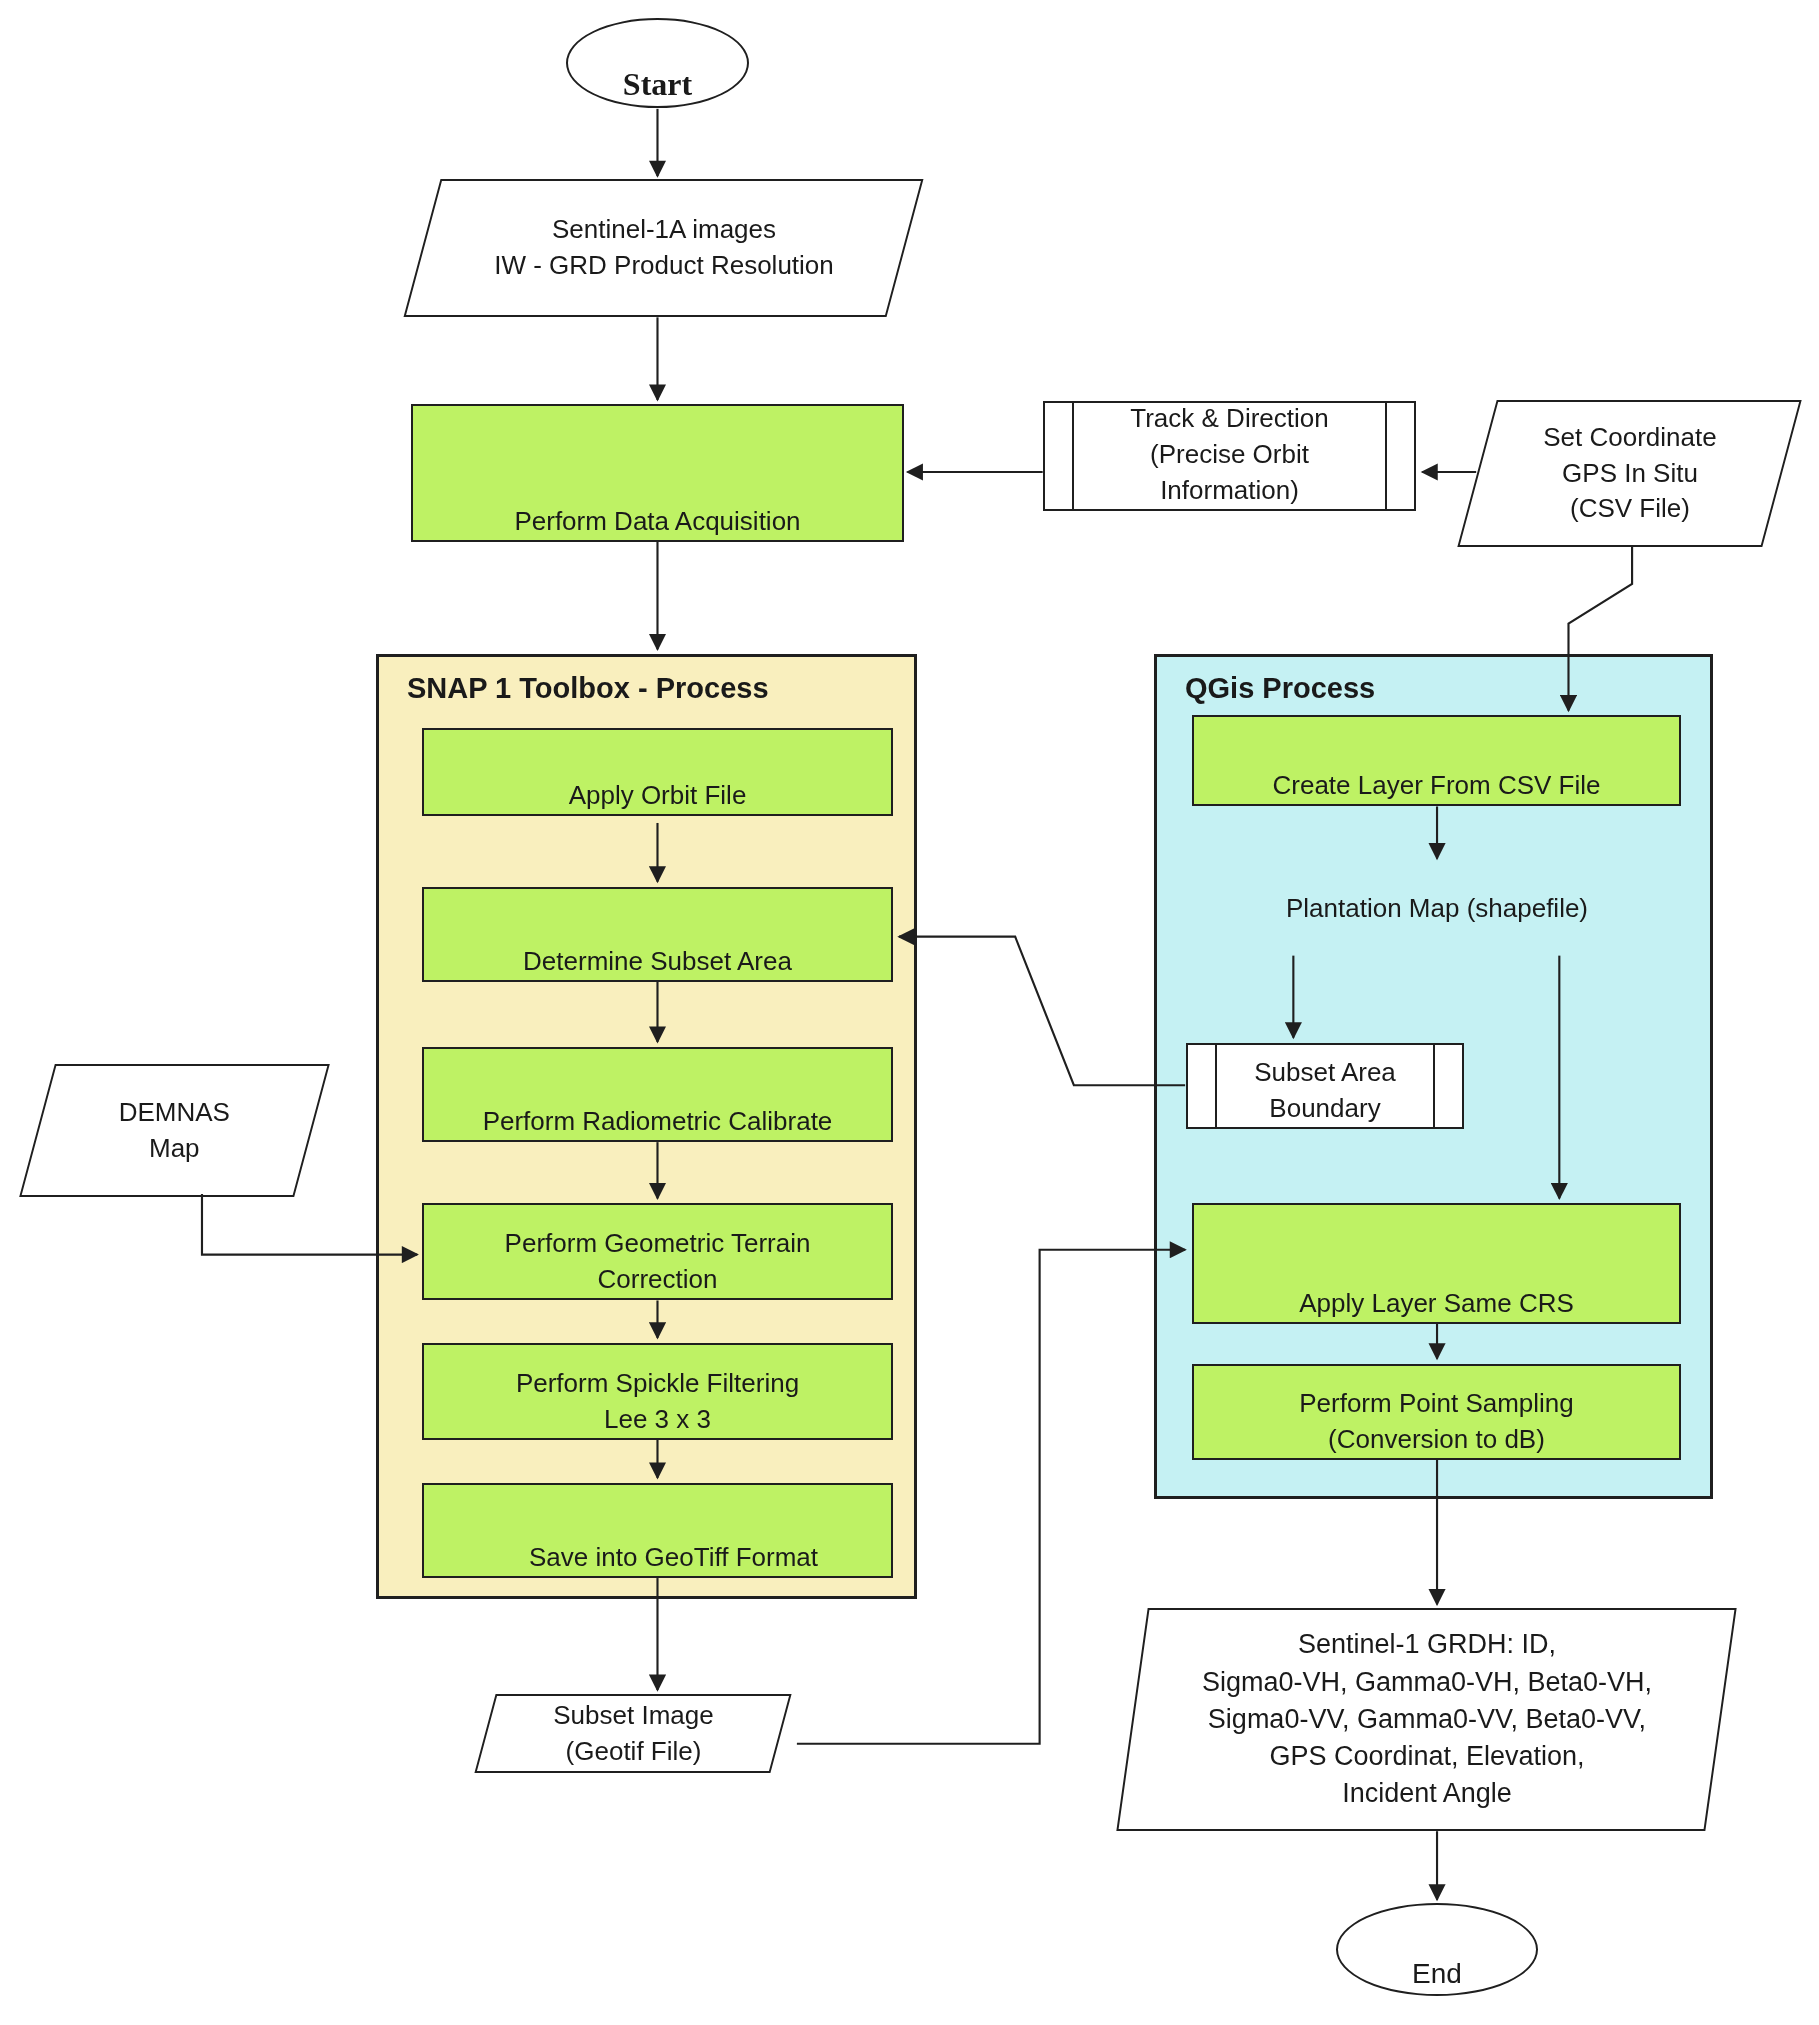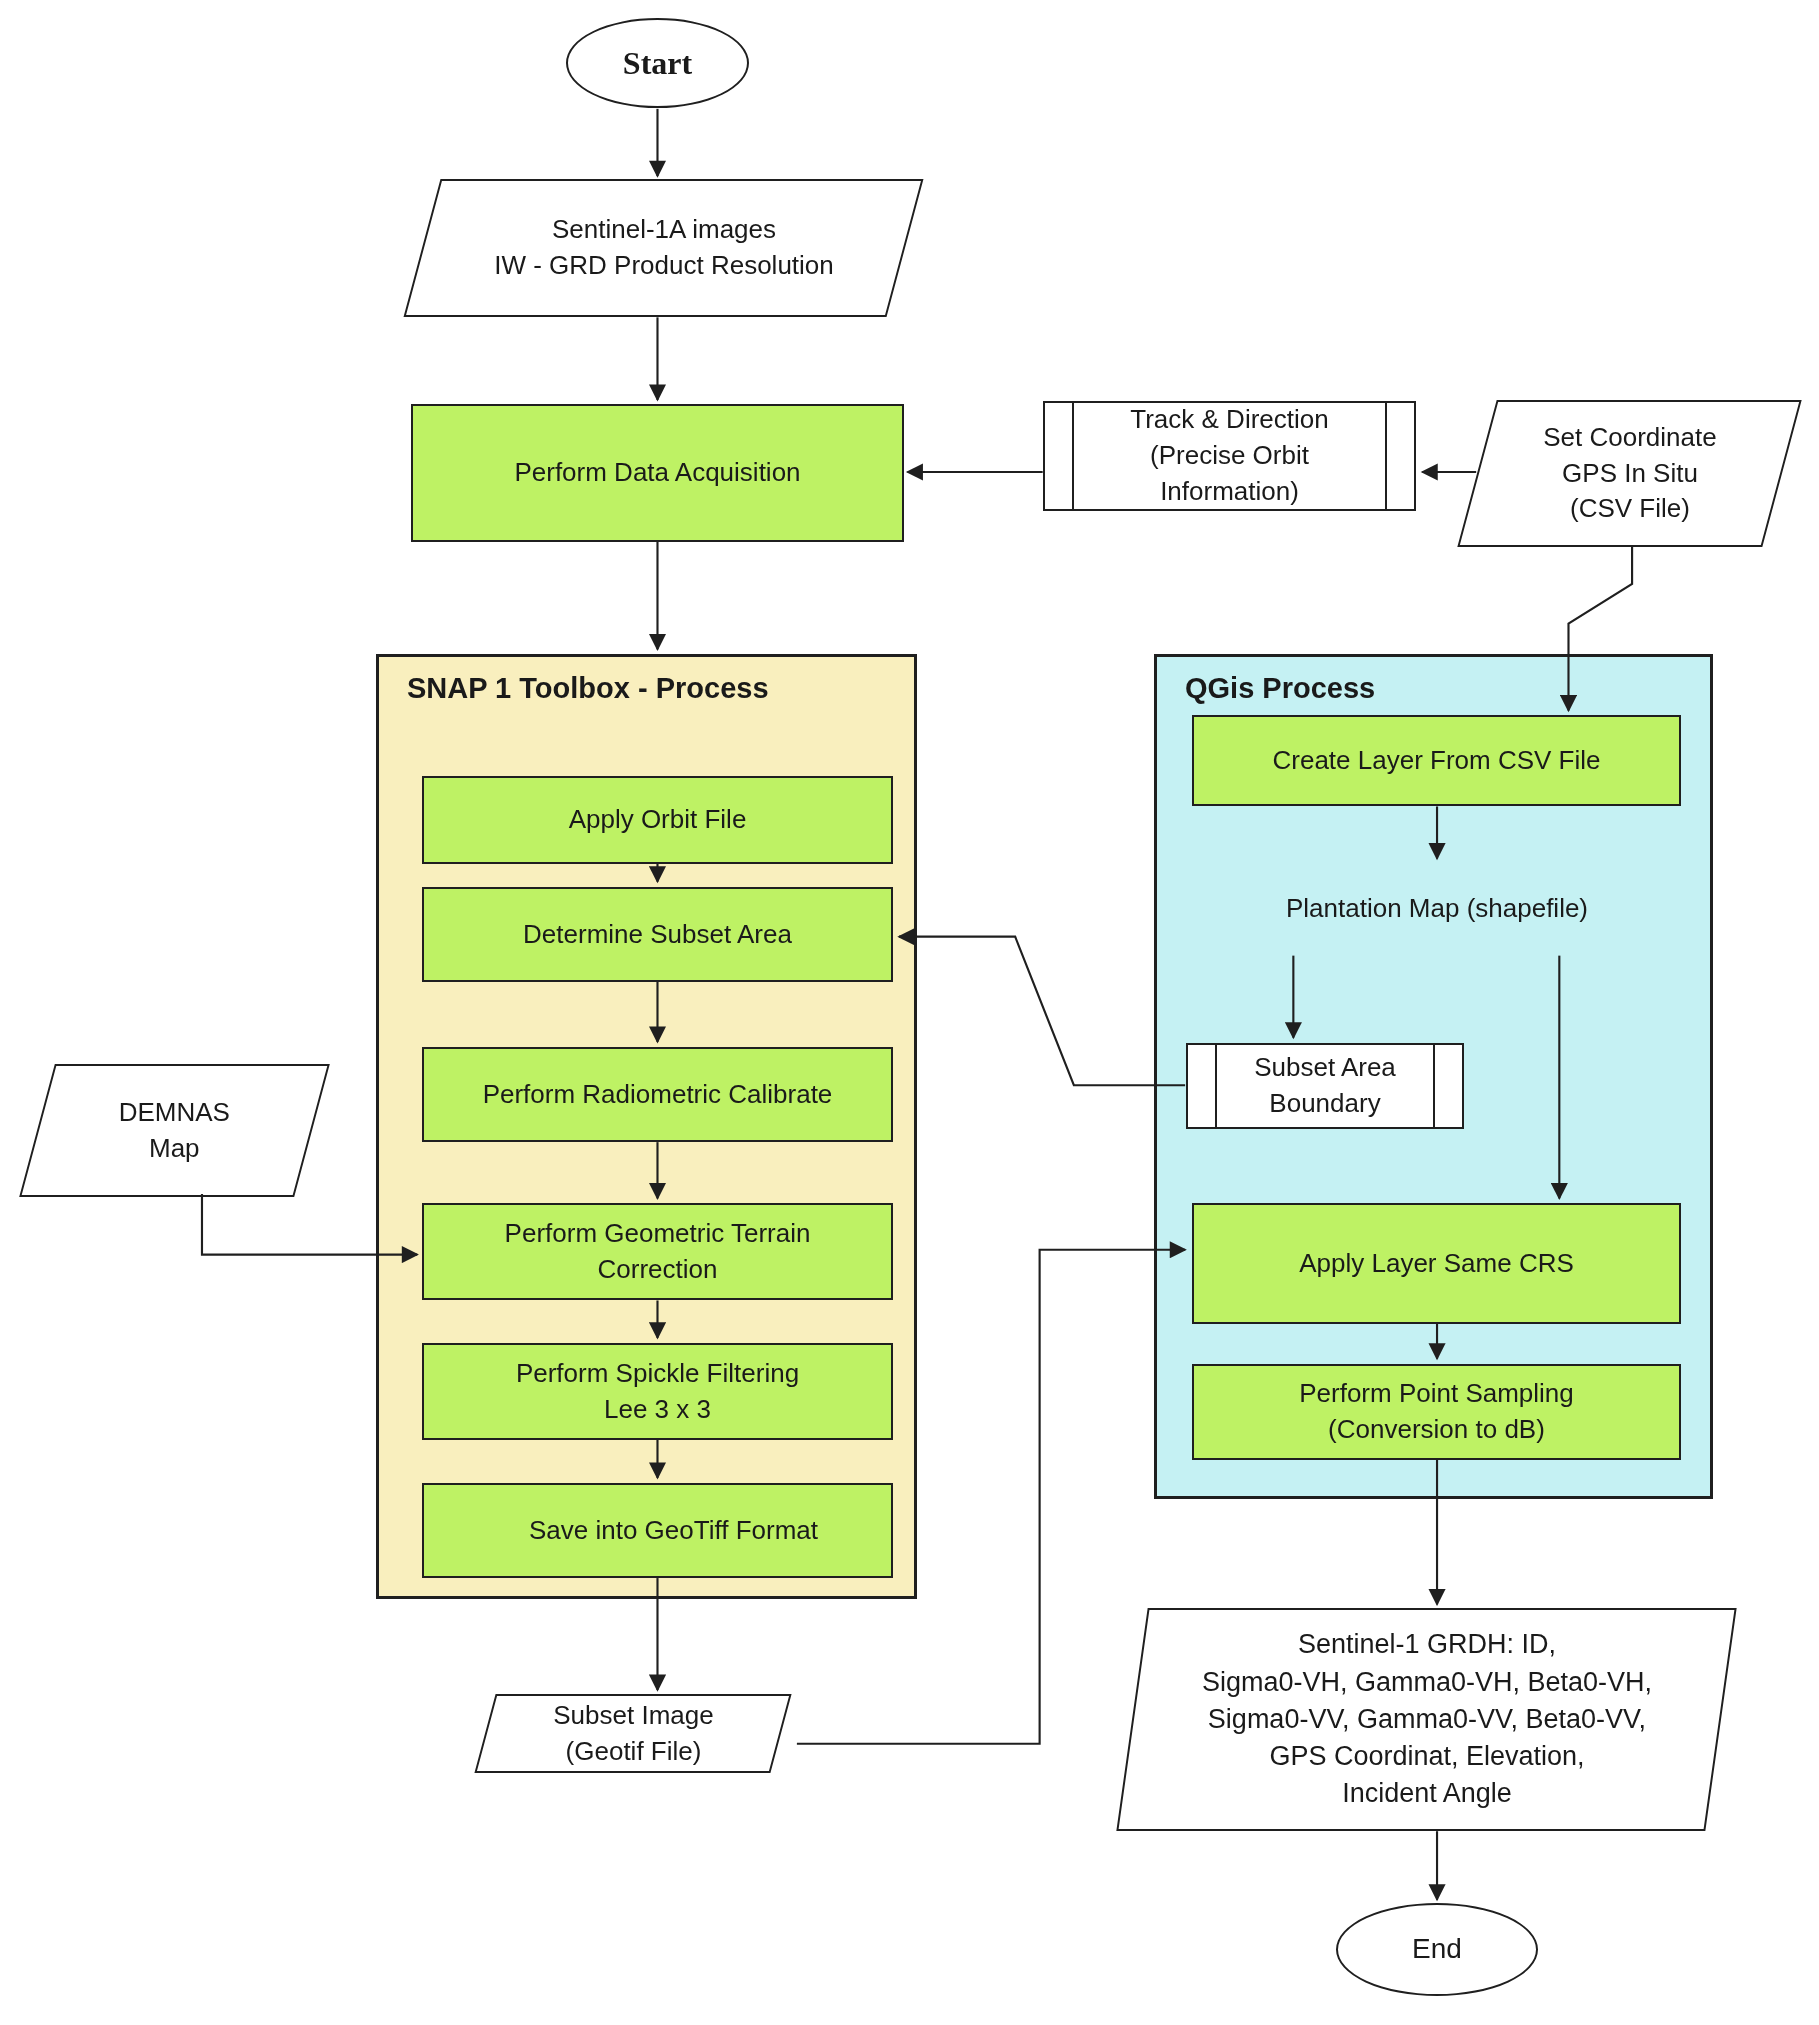--- a/index.html
+++ b/index.html
@@ -2,21 +2,21 @@
 <html style="font-size:9.8px"><head>
 <meta charset="utf-8">
 <style>
   html,body{margin:0;padding:0;}
   body{
     width:1820px;height:2025px;position:relative;background:#ffffff;
     font-family:"Liberation Sans", sans-serif;color:#1a1a1a;overflow:hidden;
   }
   .container-box{position:absolute;border:3.1px solid #1f1f1f;box-sizing:border-box;z-index:1;}
   .container-title{position:absolute;top:14.7px;left:28px;font-size:29px;font-weight:bold;white-space:nowrap;}
-  .node{position:absolute;box-sizing:border-box;z-index:3;display:flex;align-items:center;justify-content:center;}
+  .node{position:absolute;box-sizing:border-box;z-index:3;display:flex;align-items:flex-end;justify-content:center;}
   .rect{background:#bef264;border:2.4px solid #1f1f1f;}
   .label{font-size:26px;line-height:1.38;text-align:center;white-space:pre-line;z-index:2;}
   .terminator{background:#ffffff;border:2.4px solid #1f1f1f;border-radius:50%;}
   .start-label{font-family:"Liberation Serif", serif;font-size:32px;font-weight:bold;}
   .end-label{font-size:28px;}
   .predefined{background:#ffffff;border:2.4px solid #1f1f1f;position:absolute;}
   .predefined::before,.predefined::after{
     content:"";position:absolute;top:0;bottom:0;width:0;border-left:2.4px solid #1f1f1f;}
   .predefined::before{left:27px;}
   .predefined::after{right:27px;}
@@ -89,21 +89,21 @@
 Information)</span>
 </div>
 
 <div class="para" style="left:1459px;top:400px;width:342px;height:147px;">
   <div class="para-bg"></div>
   <div class="label">Set Coordinate
 GPS In Situ
 (CSV File)</div>
 </div>
 
-<div class="node rect" style="left:422px;top:728px;width:471px;height:88px;margin-top:48px;">
+<div class="node rect" style="left:422px;top:728px;width:471px;height:88px;">
   <span class="label">Apply Orbit File</span>
 </div>
 
 <div class="node rect" style="left:422px;top:887px;width:471px;height:95px;">
   <span class="label">Determine Subset Area</span>
 </div>
 
 <div class="node rect" style="left:422px;top:1047px;width:471px;height:95px;">
   <span class="label">Perform Radiometric Calibrate</span>
 </div>

